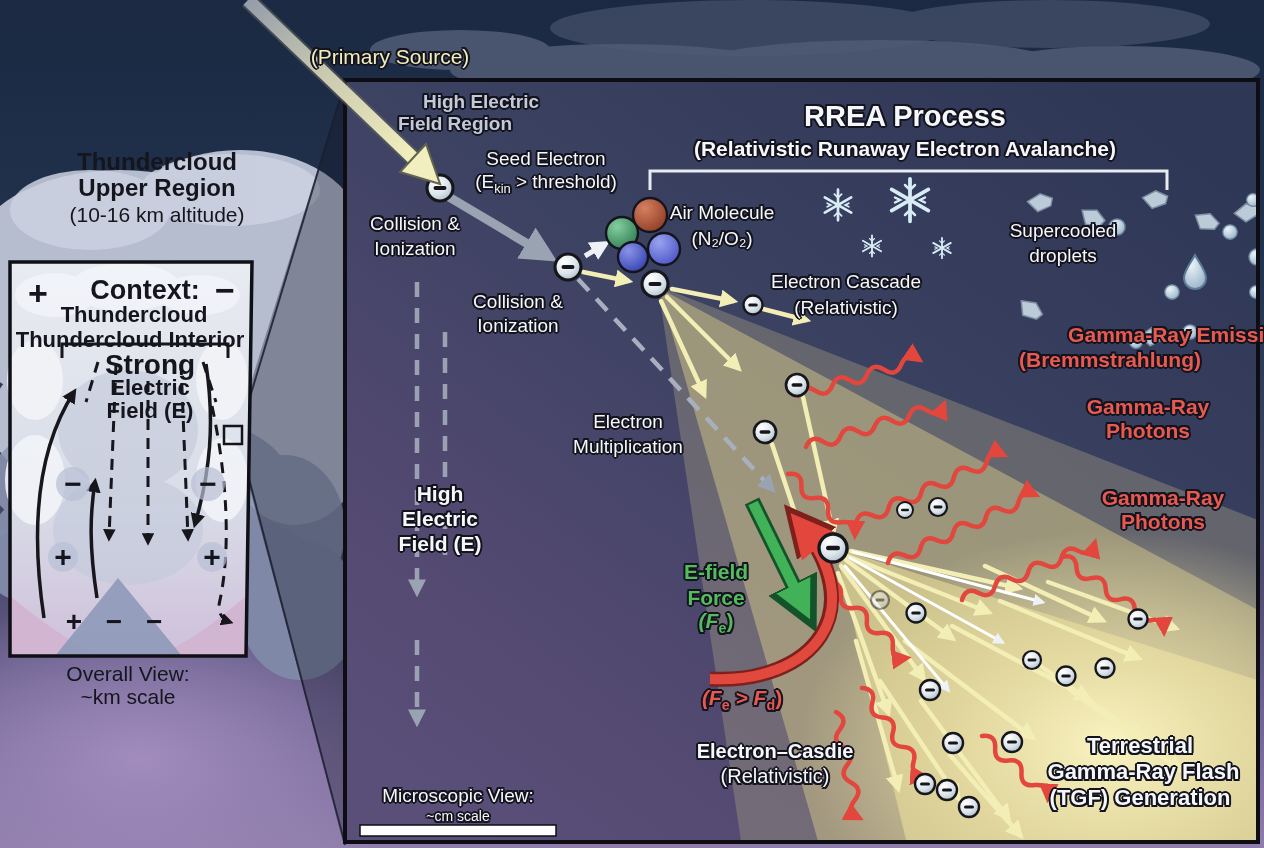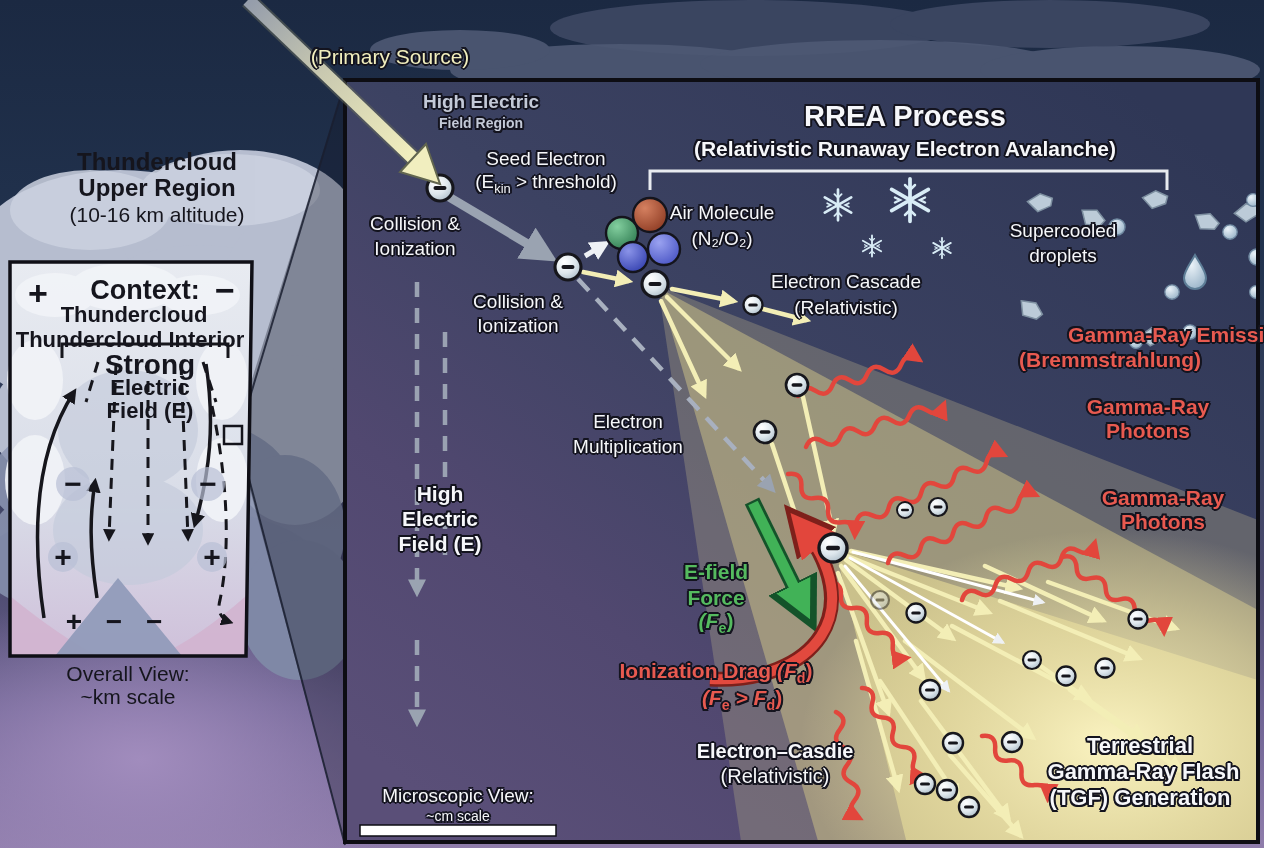--- a/index.html
+++ b/index.html
@@ -396,21 +396,21 @@
 <div class="lbl blk b" style="left:150px;top:411px;font-size:22px;">Field (E)</div>
 <div class="lbl blk b" style="left:73px;top:484px;font-size:30px;">−</div>
 <div class="lbl blk b" style="left:208px;top:484px;font-size:30px;">−</div>
 <div class="lbl blk b" style="left:63px;top:557px;font-size:30px;">+</div>
 <div class="lbl blk b" style="left:212px;top:557px;font-size:30px;">+</div>
 <div class="lbl blk b" style="left:118px;top:622px;font-size:28px;letter-spacing:8px;">+ − −</div>
 <div class="lbl blk" style="left:128px;top:673px;font-size:21px;">Overall View:</div>
 <div class="lbl blk" style="left:128px;top:696px;font-size:21px;">~km scale</div>
 
 <div class="lbl gry b ol" style="left:481px;top:101px;font-size:19px;">High Electric</div>
-<div class="lbl gry b ol" style="left:481px;top:123px;font-size:14px;">Field Region</div>
+<div class="lbl gry b ol" style="left:455px;top:123px;font-size:19px;">Field Region</div>
 <div class="lbl w b ol" style="left:905px;top:116px;font-size:29px;">RREA Process</div>
 <div class="lbl w b ol" style="left:905px;top:148px;font-size:21px;">(Relativistic Runaway Electron Avalanche)</div>
 
 <div class="lbl w ol" style="left:546px;top:158px;font-size:19px;">Seed Electron</div>
 <div class="lbl w ol" style="left:546px;top:184px;font-size:19px;"><span>(E</span><sub>kin</sub><span> &gt; threshold)</span></div>
 
 <div class="lbl w ol" style="left:415px;top:223px;font-size:19px;">Collision &amp;</div>
 <div class="lbl w ol" style="left:415px;top:248px;font-size:19px;">Ionization</div>
 <div class="lbl w ol" style="left:518px;top:301px;font-size:19px;">Collision &amp;</div>
 <div class="lbl w ol" style="left:518px;top:325px;font-size:19px;">Ionization</div>
@@ -435,21 +435,20 @@
 <div class="lbl w ol" style="left:628px;top:446px;font-size:19px;">Multiplication</div>
 
 <div class="lbl w b ol" style="left:440px;top:493px;font-size:21px;">High</div>
 <div class="lbl w b ol" style="left:440px;top:518px;font-size:21px;">Electric</div>
 <div class="lbl w b ol" style="left:440px;top:543px;font-size:21px;">Field (E)</div>
 
 <div class="lbl grn b ol" style="left:716px;top:571px;font-size:21px;">E-field</div>
 <div class="lbl grn b ol" style="left:716px;top:597px;font-size:21px;">Force</div>
 <div class="lbl grn b ol" style="left:716px;top:623px;font-size:21px;"><span class="i">(F</span><sub>e</sub><span>)</span></div>
 
-<div class="lbl red b ol" style="left:716px;top:673px;font-size:21px;"><span>Ionization Drag </span><span class="i">(F</span><sub>d</sub><span>)</span></div>
 <div class="lbl red b ol" style="left:742px;top:700px;font-size:21px;"><span class="i">(F</span><sub>e</sub><span class="i"> &gt; F</span><sub>d</sub><span>)</span></div>
 
 <div class="lbl w b ol" style="left:775px;top:751px;font-size:20px;">Electron–Casdie</div>
 <div class="lbl w ol" style="left:775px;top:776px;font-size:20px;">(Relativistic)</div>
 
 <div class="lbl w b ol" style="left:1140px;top:746px;font-size:22px;">Terrestrial</div>
 <div class="lbl w b ol" style="left:1140px;top:772px;font-size:22px;padding-left:7px;">Gamma-Ray Flash</div>
 <div class="lbl w b ol" style="left:1140px;top:798px;font-size:22px;">(TGF) Generation</div>
 
 <div class="lbl w ol" style="left:458px;top:795px;font-size:19px;">Microscopic View:</div>

